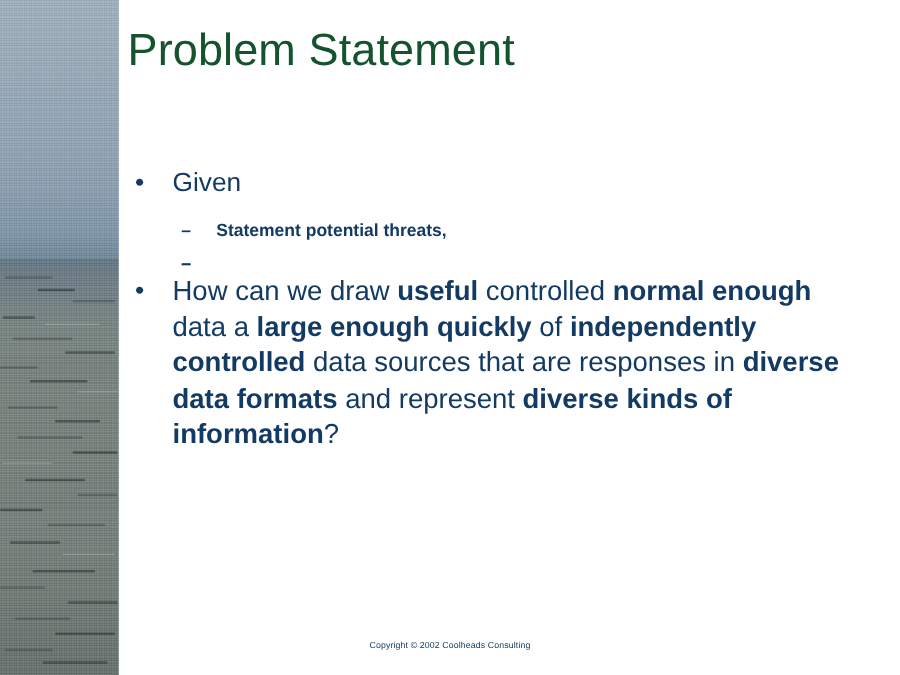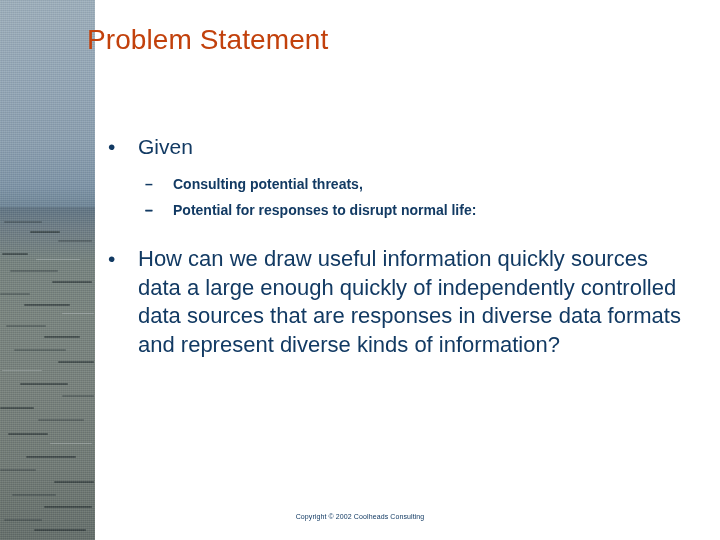--- a/index.html
+++ b/index.html
@@ -73,26 +73,26 @@
     height: 2px;
     background: rgba(26,34,38,.55);
     border-radius: 2px;
   }
   .wave.soft { background: rgba(30,40,46,.33); height: 2px; }
   .wave.pale { background: rgba(214,222,226,.30); height: 1px; }
 
   
   #title {
     position: absolute;
-    left: 87px;
+    left: 102px;
     top: 22px;
     width: 580px;
-    font-size: 28px;
+    font-size: 36px;
     line-height: 36px;
-    color: #c2410c;
+    color: #14532d;
     letter-spacing: .1px;
     white-space: nowrap;
   }
 
   
   #body-area {
     position: absolute;
     left: 105px;
     top: 133px;
     width: 580px;
@@ -137,21 +137,21 @@
     color: #123a63;
   }
 
   #question-block {
     margin-top: 22px;
   }
   #question-block .lvl1 {
     font-size: 22px;
     line-height: 28.5px;
   }
-  #question-text b { font-weight: normal; }
+  #question-text b { font-weight: bold; }
 
   
   #footer {
     position: absolute;
     left: 0;
     top: 512px;
     width: 720px;
     text-align: center;
     font-size: 7px;
     line-height: 9px;
@@ -204,35 +204,34 @@
   <div id="body-area">
 
     <div class="lvl1">
       <span class="bullet">•</span>
       <span>Given</span>
     </div>
 
     <div class="lvl2-group">
       <div class="lvl2">
         <span class="dash">–</span>
-        <span>Consulting potential threats,</span>
+        <span>Statement potential threats,</span>
       </div>
       <div class="lvl2">
         <span class="dash">–</span>
       </div>
       <div class="lvl2">
         <span class="dash">–</span>
-        <span>Potential for responses to disrupt normal life:</span>
       </div>
     </div>
 
     <div id="question-block">
       <div class="lvl1">
         <span class="bullet">•</span>
-        <span id="question-text"><span>How can we draw </span><b>useful</b><span> information </span><b>quickly sources</b><span> data a </span><b>large enough quickly</b><span> of </span><b>independently controlled</b><span> data sources that are responses in </span><b>diverse data formats</b><span> and represent </span><b>diverse kinds of information</b><span>?</span></span>
+        <span id="question-text"><span>How can we draw </span><b>useful</b><span> controlled </span><b>normal enough</b><span> data a </span><b>large enough quickly</b><span> of </span><b>independently controlled</b><span> data sources that are responses in </span><b>diverse data formats</b><span> and represent </span><b>diverse kinds of information</b><span>?</span></span>
       </div>
     </div>
 
   </div>
 
   <div id="footer">Copyright © 2002 Coolheads Consulting</div>
 
 </div>
 
 </body></html>

